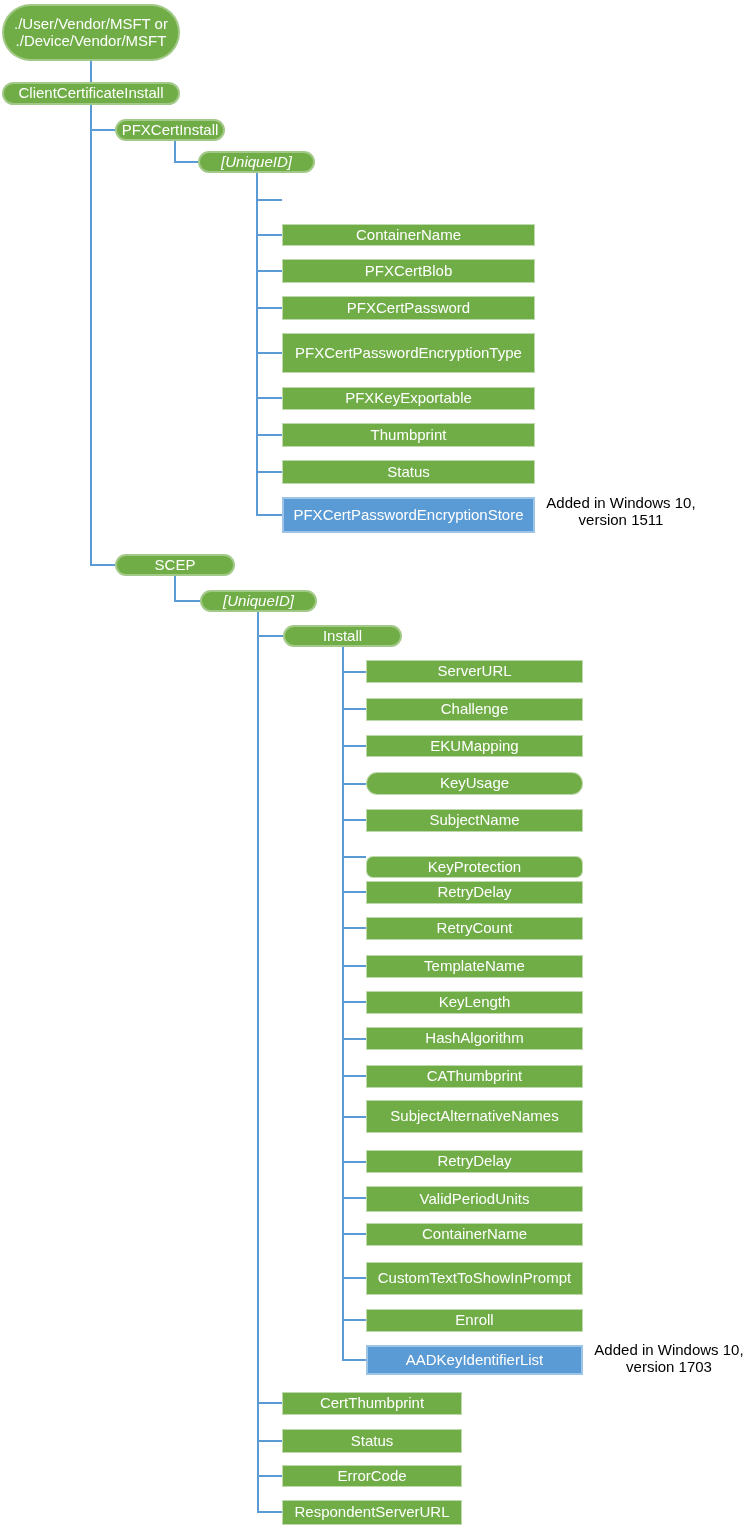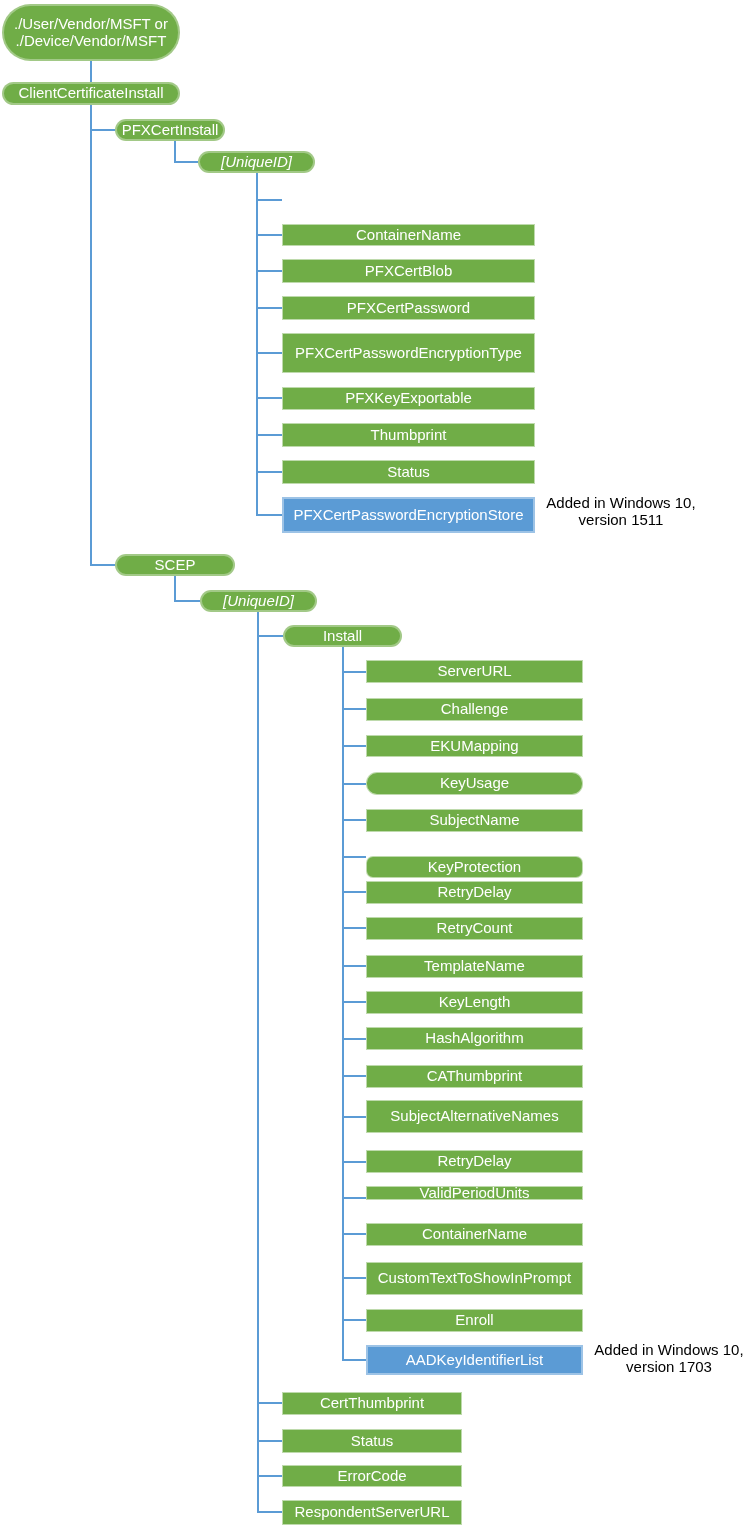--- a/index.html
+++ b/index.html
@@ -82,21 +82,21 @@
   <div class="node green" style="left:366px;top:809px;width:217px;height:23px;">SubjectName</div>
   <div class="node green" style="left:366px;top:856px;width:217px;height:22px;border-radius:7px;">KeyProtection</div>
   <div class="node green" style="left:366px;top:881px;width:217px;height:23px;">RetryDelay</div>
   <div class="node green" style="left:366px;top:917px;width:217px;height:23px;">RetryCount</div>
   <div class="node green" style="left:366px;top:955px;width:217px;height:23px;">TemplateName</div>
   <div class="node green" style="left:366px;top:991px;width:217px;height:23px;">KeyLength</div>
   <div class="node green" style="left:366px;top:1027px;width:217px;height:23px;">HashAlgorithm</div>
   <div class="node green" style="left:366px;top:1065px;width:217px;height:23px;">CAThumbprint</div>
   <div class="node green" style="left:366px;top:1100px;width:217px;height:33px;">SubjectAlternativeNames</div>
   <div class="node green" style="left:366px;top:1150px;width:217px;height:23px;">RetryDelay</div>
-  <div class="node green" style="left:366px;top:1186px;width:217px;height:14px;">ValidPeriodUnits</div>
+  <div class="node green" style="left:366px;top:1186px;width:217px;height:26px;">ValidPeriodUnits</div>
   <div class="node green" style="left:366px;top:1223px;width:217px;height:23px;">ContainerName</div>
   <div class="node green" style="left:366px;top:1262px;width:217px;height:33px;">CustomTextToShowInPrompt</div>
   <div class="node green" style="left:366px;top:1309px;width:217px;height:23px;">Enroll</div>
   <div class="node blue" style="left:366px;top:1345px;width:217px;height:30px;">AADKeyIdentifierList</div>
 
   <div class="annotation" style="left:589px;top:1341px;width:160px;">
     <span>Added in Windows 10,</span><br>
     <span>version 1703</span>
   </div>
 

